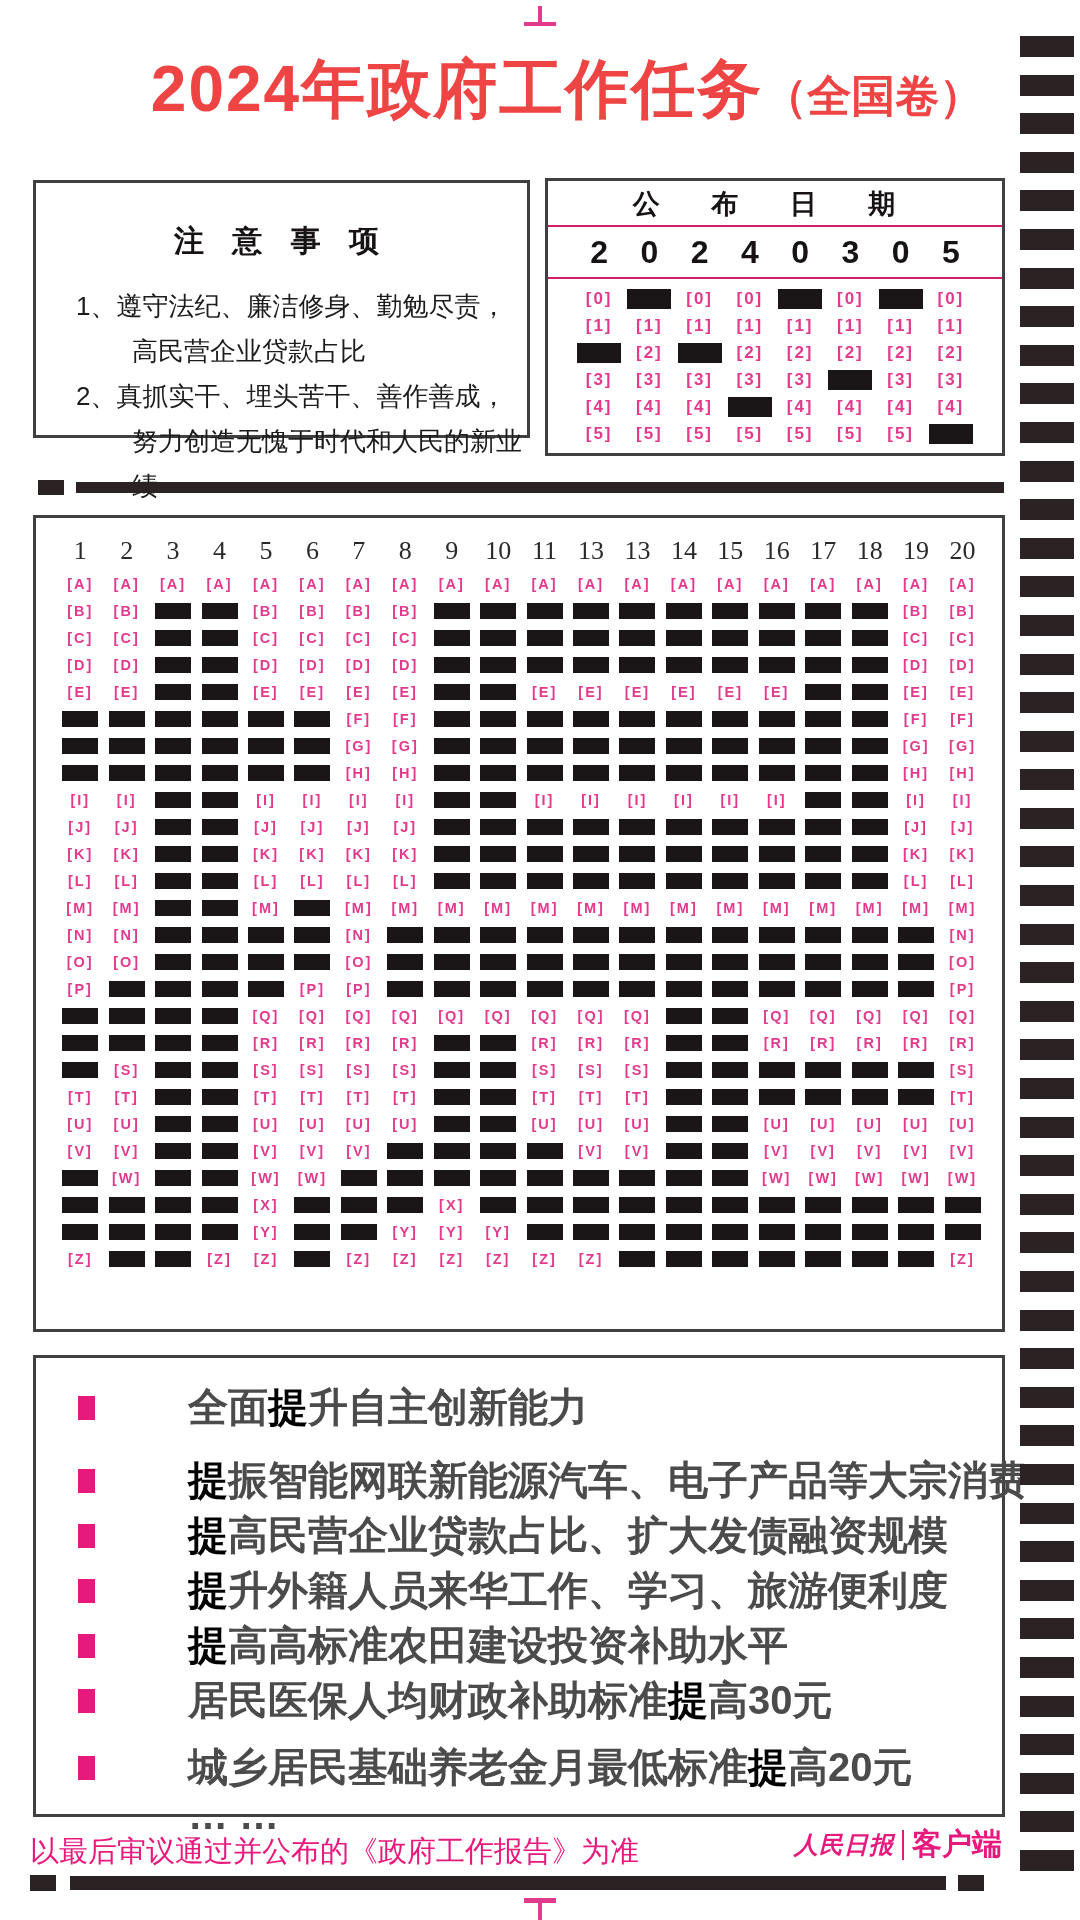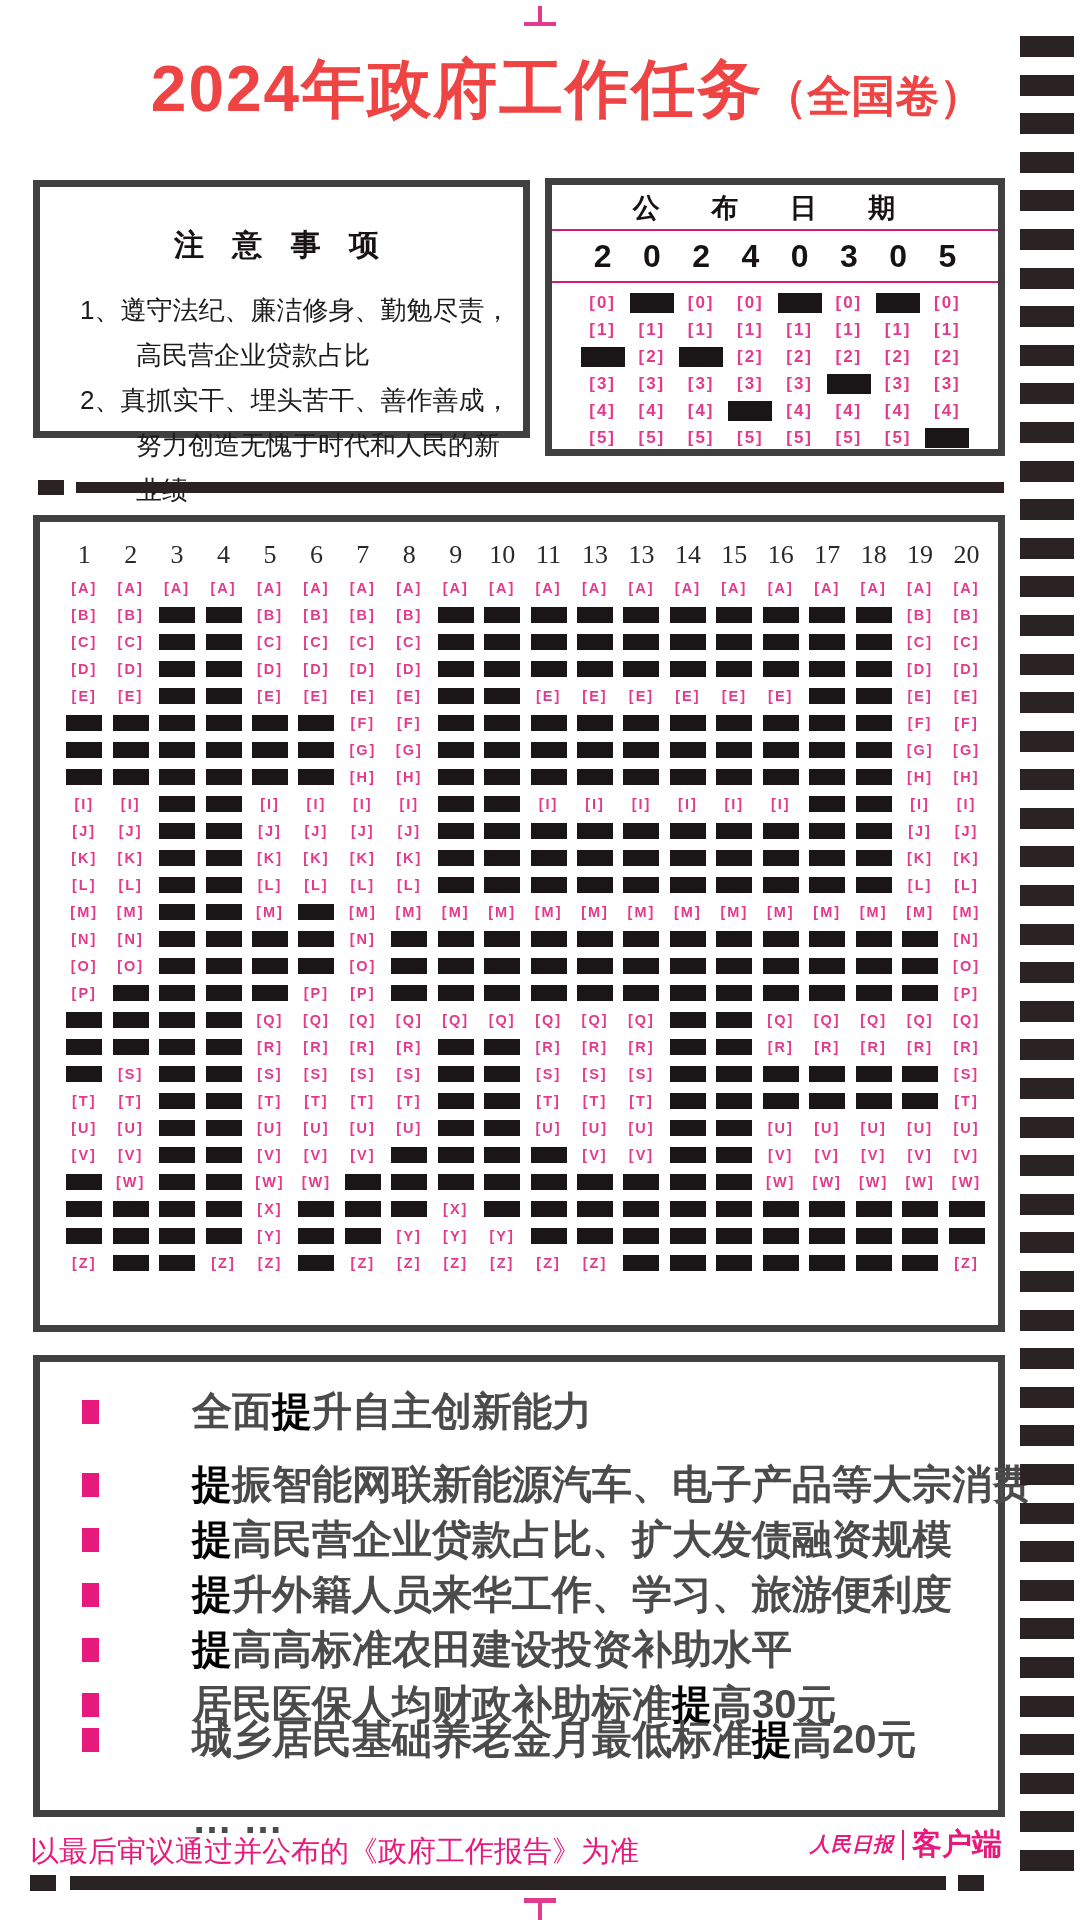--- a/index.html
+++ b/index.html
@@ -11,21 +11,21 @@
   .reg-top .bar{position:absolute;left:0;top:16px;width:32px;height:4px;background:#e23a8c;}
   .reg-bottom{position:absolute;left:524px;top:1898px;width:32px;height:22px;}
   .reg-bottom .bar{position:absolute;left:0;top:0;width:32px;height:5px;background:#e23a8c;}
   .reg-bottom .stem{position:absolute;left:14px;top:5px;width:4px;height:17px;background:#e23a8c;}
   
   .title{position:absolute;left:0;top:46px;width:1038px;text-align:center;color:#ef4444;
          font-weight:bold;white-space:nowrap;padding-left:48px;}
   .title .main{font-size:64px;letter-spacing:2px;}
   .title .paren{font-size:44px;letter-spacing:0px;}
   
-  .box{position:absolute;border:7px solid #404040;background:#fff;box-sizing:border-box;}
+  .box{position:absolute;border:3px solid #404040;background:#fff;box-sizing:border-box;}
   .notes-box{left:33px;top:180px;width:497px;height:258px;}
   .notes-title{margin-top:38px;text-align:center;font-size:30px;font-weight:bold;color:#171214;
                letter-spacing:10px;}
   .notes-lines{margin-top:22px;padding-left:40px;font-size:26px;color:#1c1c1c;line-height:45px;}
   .notes-lines .cont{padding-left:56px;}
   
   .date-box{left:545px;top:178px;width:460px;height:278px;}
   .date-title{height:44px;line-height:46px;text-align:center;font-size:27px;font-weight:bold;
               color:#171214;letter-spacing:22px;border-bottom:2px solid #cf1f72;}
   .date-digits{height:50px;display:flex;align-items:center;border-bottom:2px solid #cf1f72;
@@ -55,21 +55,21 @@
   .task-item{position:absolute;left:0;width:100%;height:55px;}
   .task-item .bullet{position:absolute;left:42px;top:16px;width:17px;height:24px;background:#e8197d;}
   .task-item .txt{position:absolute;left:152px;top:0;line-height:55px;font-size:40px;
                   font-weight:bold;color:#4b4b4b;white-space:nowrap;}
   .task-item .txt b{color:#000000;}
   .task-ellipsis{position:absolute;left:152px;font-size:40px;font-weight:bold;color:#4b4b4b;}
   
   .footer-note{position:absolute;left:30px;top:1832px;font-size:29px;color:#e8197d;}
   .footer-logo{position:absolute;right:78px;top:1824px;display:flex;align-items:center;}
   .footer-logo .script{font-family:"Liberation Serif",serif;font-style:italic;font-weight:bold;
-                       font-size:20px;color:#e8197d;letter-spacing:1px;}
+                       font-size:24px;color:#e8197d;letter-spacing:1px;}
   .footer-logo .div{width:2px;height:30px;background:#e8197d;margin:0 8px;}
   .footer-logo .label{font-size:30px;font-weight:bold;color:#e8197d;}
   
   .bottom-bar{position:absolute;left:0;top:1874px;width:1080px;height:18px;}
   .bottom-bar .sq-l{position:absolute;left:30px;top:1px;width:26px;height:16px;background:#2a2223;}
   .bottom-bar .bar{position:absolute;left:70px;top:2px;width:876px;height:14px;background:#2a2223;}
   .bottom-bar .sq-r{position:absolute;left:958px;top:1px;width:26px;height:16px;background:#2a2223;}
   
   .marks{position:absolute;left:1020px;top:36px;width:54px;}
   .marks .m{width:54px;height:21px;background:#2a2223;margin-bottom:17.6px;}
@@ -1932,21 +1932,21 @@
         <div class="txt"><span></span><b>提</b><span>升外籍人员来华工作、学习、旅游便利度</span></div>
       </div>
       <div class="task-item" style="top: 260px;">
         <div class="bullet"></div>
         <div class="txt"><span></span><b>提</b><span>高高标准农田建设投资补助水平</span></div>
       </div>
       <div class="task-item" style="top: 315px;">
         <div class="bullet"></div>
         <div class="txt"><span>居民医保人均财政补助标准</span><b>提</b><span>高30元</span></div>
       </div>
-      <div class="task-item" style="top: 350px; text-align: center;">
+      <div class="task-item" style="top: 382px; text-align: center;">
         <div class="bullet"></div>
         <div class="txt"><span>城乡居民基础养老金月最低标准</span><b>提</b><span>高20元</span></div>
       </div>
       <div class="task-ellipsis" style="top: 435px;">… …</div>
     </div>
 
   <div class="footer-note">以最后审议通过并公布的《政府工作报告》为准</div>
 
   <div class="footer-logo">
     <span class="script">人民日报</span>

